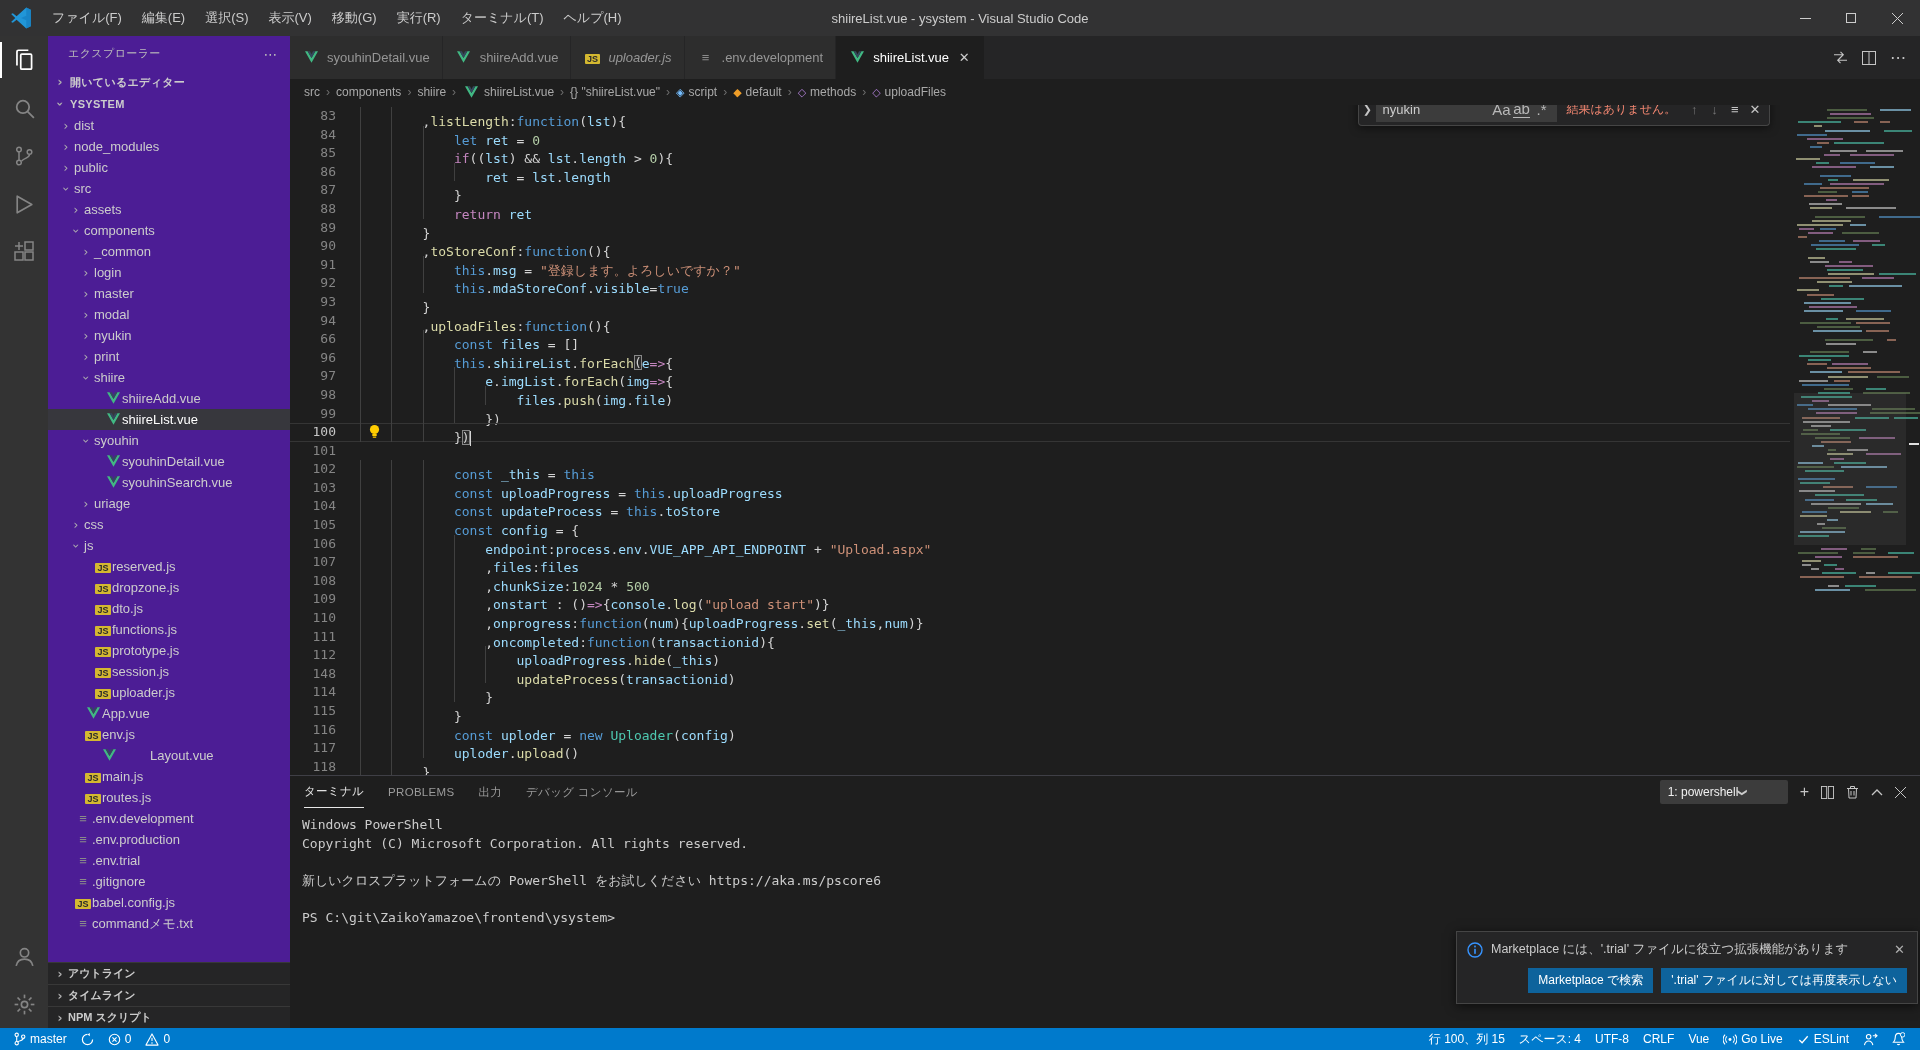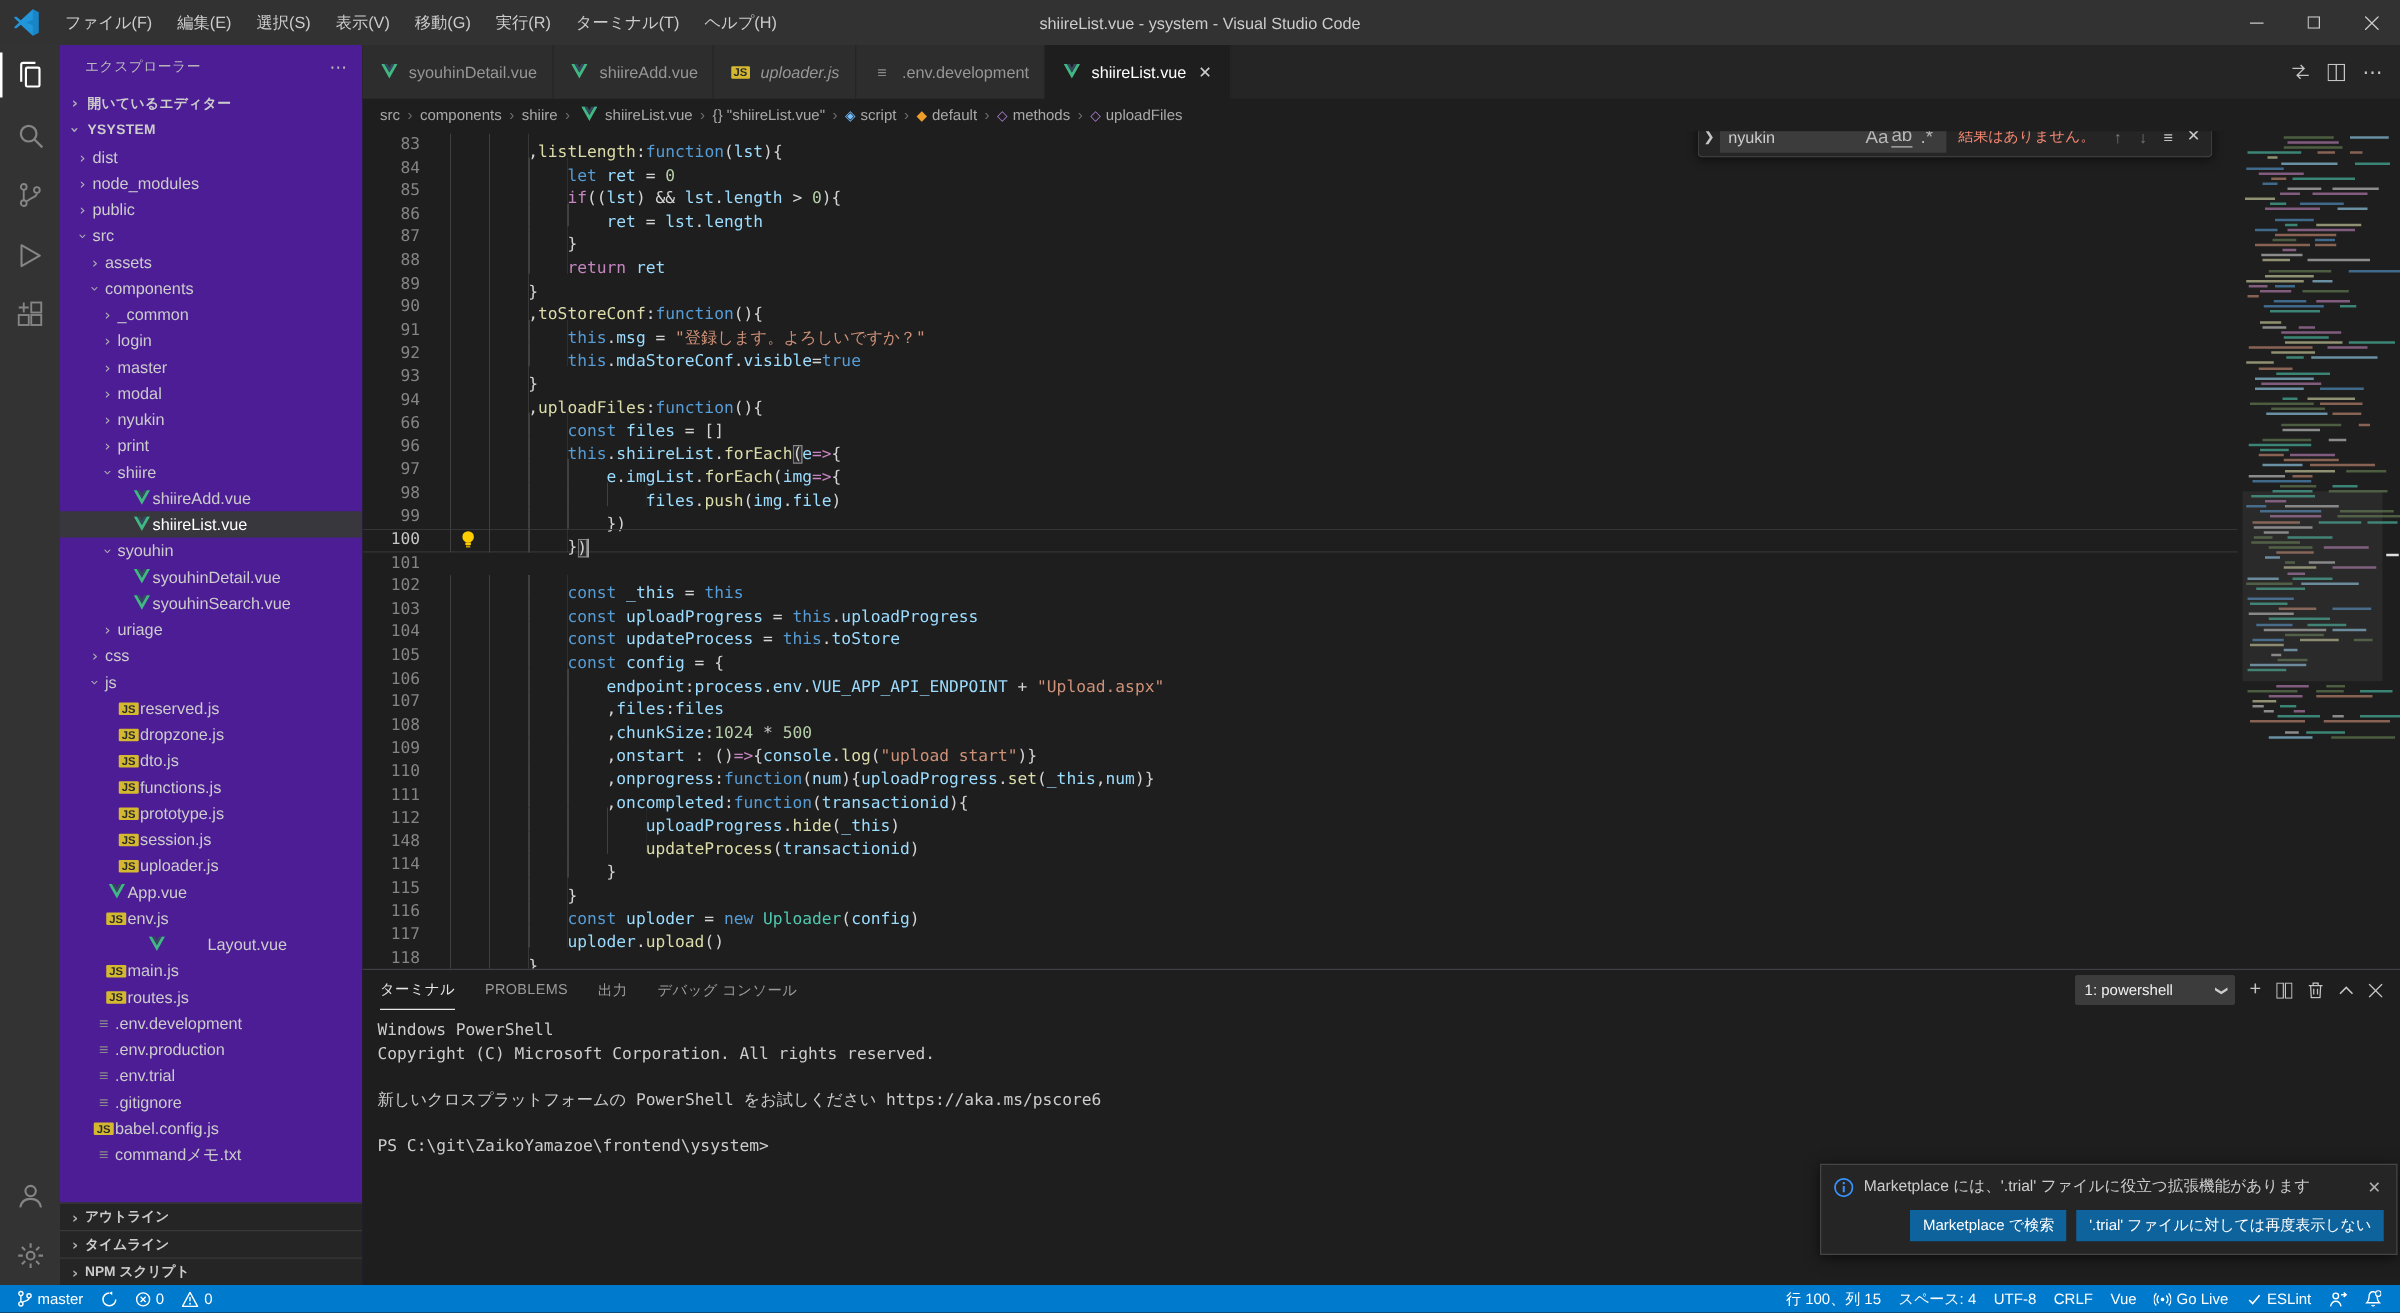--- a/index.html
+++ b/index.html
@@ -94,21 +94,21 @@
   #minimap-slider { position:absolute; left:0; right:0; background:rgba(121,121,121,.14); }
   #overview-ruler { position:absolute; right:0; top:0; width:14px; height:670px; }
 
   
   #panel { position:absolute; left:0; top:739px; width:1630px; height:253px; background:#1e1e1e; border-top:1px solid #3f3f46; }
   #panel-tabs { height:32px; display:flex; align-items:center; padding-left:14px; }
   .ptab { margin-right:24px; font-size:11.5px; letter-spacing:.3px; color:#9b9b9b; height:100%; display:flex; align-items:center; text-transform:uppercase; }
   .ptab.active { color:#e7e7e7; border-bottom:1px solid #e7e7e7; }
   #panel-actions { margin-left:auto; display:flex; align-items:center; gap:12px; padding-right:14px; color:#c5c5c5; }
   #shell-select { background:#3c3c3c; color:#f0f0f0; font-size:12px; height:24px; display:flex; align-items:center;
-                  padding:0 6px 0 8px; min-width:128px; justify-content:space-between; border-radius:2px; }
+                  padding:0 6px 0 8px; min-width:128px; border-radius:2px; }
   #terminal-body { padding:8px 0 0 12px; }
   .tline { height:18.5px; line-height:18.5px; font-size:13px; color:#cccccc; white-space:pre; }
 
   
   #statusbar { position:absolute; left:0; top:1028px; width:1920px; height:22px; background:#007acc; color:#ffffff;
                display:flex; align-items:center; font-size:12px; }
   .sb-item { display:flex; align-items:center; gap:4px; padding:0 7px; height:100%; }
   #status-left { display:flex; align-items:center; padding-left:6px; }
   #status-right { margin-left:auto; display:flex; align-items:center; padding-right:8px; }
 
@@ -377,21 +377,21 @@
             <path fill="#41b883" d="M0 0 L10 0 L25 26 L40 0 L50 0 L25 44 Z"></path>
             <path fill="#35495e" d="M10 0 L19 0 L25 11 L31 0 L40 0 L25 26 Z"></path>
           </svg></span>
         <span>App.vue</span>
       </div>
       <div class="tree-row" style="padding-left: 20px;">
         <span class="chev"></span>
         <span class="fico"><span class="jsbox">JS</span></span>
         <span>env.js</span>
       </div>
-      <div class="tree-row" style="padding-left: 20px; gap: 32px;">
+      <div class="tree-row" style="padding-left: 4px; gap: 32px;">
         <span class="chev"></span>
         <span class="fico"><svg width="13" height="12" viewBox="0 0 50 44" style="display:inline-block;vertical-align:-1px;">
             <path fill="#41b883" d="M0 0 L10 0 L25 26 L40 0 L50 0 L25 44 Z"></path>
             <path fill="#35495e" d="M10 0 L19 0 L25 11 L31 0 L40 0 L25 26 Z"></path>
           </svg></span>
         <span>Layout.vue</span>
       </div>
       <div class="tree-row" style="padding-left: 20px;">
         <span class="chev"></span>
         <span class="fico"><span class="jsbox">JS</span></span>

